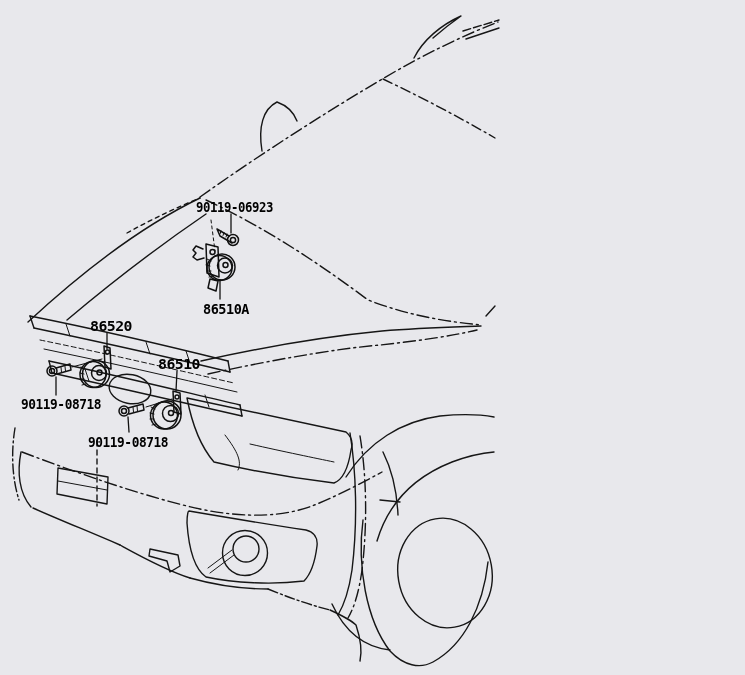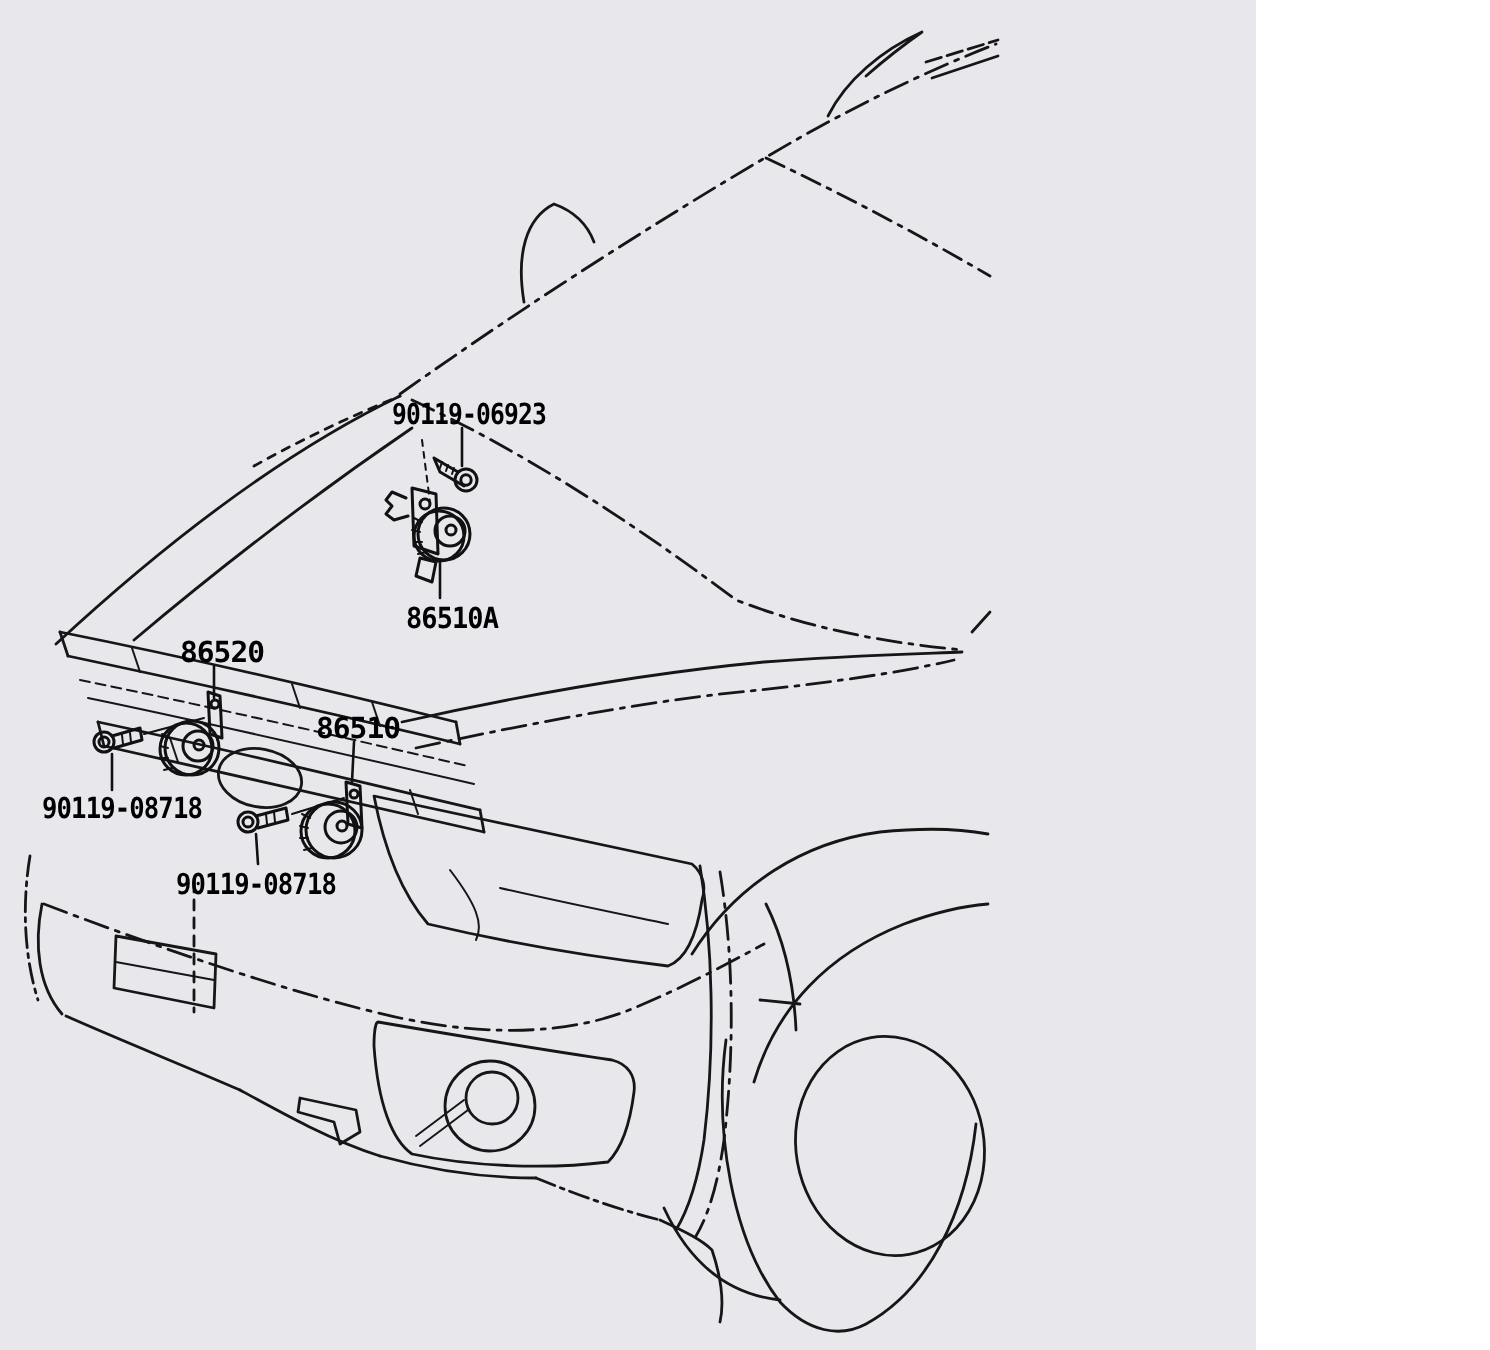--- a/index.html
+++ b/index.html
@@ -1,18 +1,18 @@
 <!DOCTYPE html>
 <html><head>
 <meta charset="utf-8">
 <style>
   html,body{margin:0;padding:0;}
   .stage{
     position:relative;
-    width:628px;height:675px;
+    width:745px;height:675px;
     background:#e8e8ec;
     overflow:hidden;
     font-family:"DejaVu Sans Mono","Liberation Mono",monospace;
   }
   svg{display:block;}
   .art path,.art circle,.art ellipse,.art line{
     fill:none;stroke:#161616;stroke-width:1.4;
     stroke-linecap:round;stroke-linejoin:round;
   }
   .part path,.part circle,.part ellipse,.part line{

